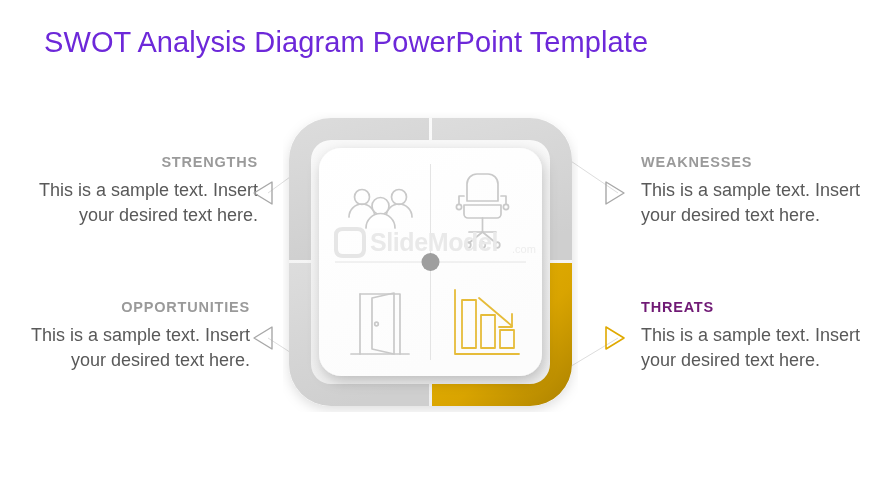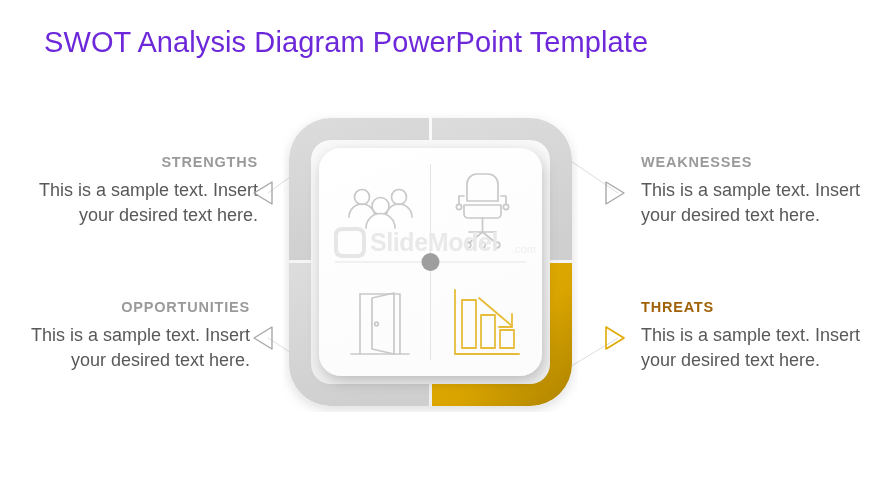--- a/index.html
+++ b/index.html
@@ -41,21 +41,21 @@
     line-height:1.42;
   }
   .label-block.left{ text-align:right; }
   .label-block.right{ text-align:left; }
 
   .lb-strengths{ left:28px; top:155px; }
   .lb-opportunities{ left:20px; top:300px; }
   .lb-weaknesses{ left:641px; top:155px; }
   .lb-threats{ left:641px; top:300px; }
 
-  .lb-threats .heading{ color:#a16207; }
+  .lb-threats .heading{ color:#701a75; }
 
   
   .tri{ position:absolute; width:22px; height:26px; }
   .tri-strengths{ left:252px; top:180px; }
   .tri-opportunities{ left:252px; top:325px; }
   .tri-weaknesses{ left:604px; top:180px; }
   .tri-threats{ left:604px; top:325px; }
 
   
   .diagram{

